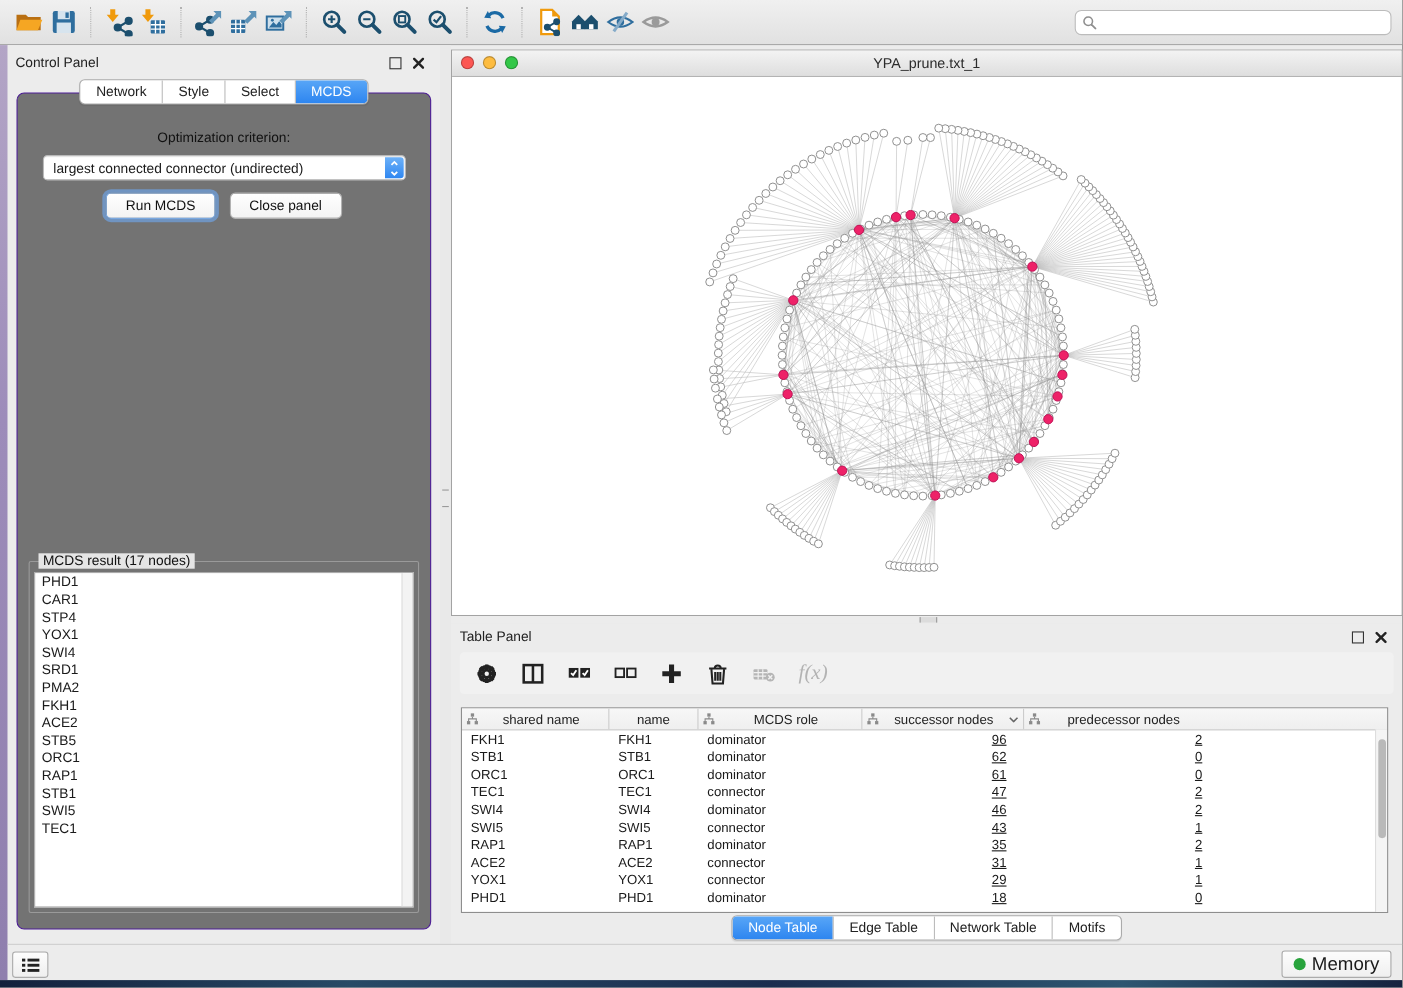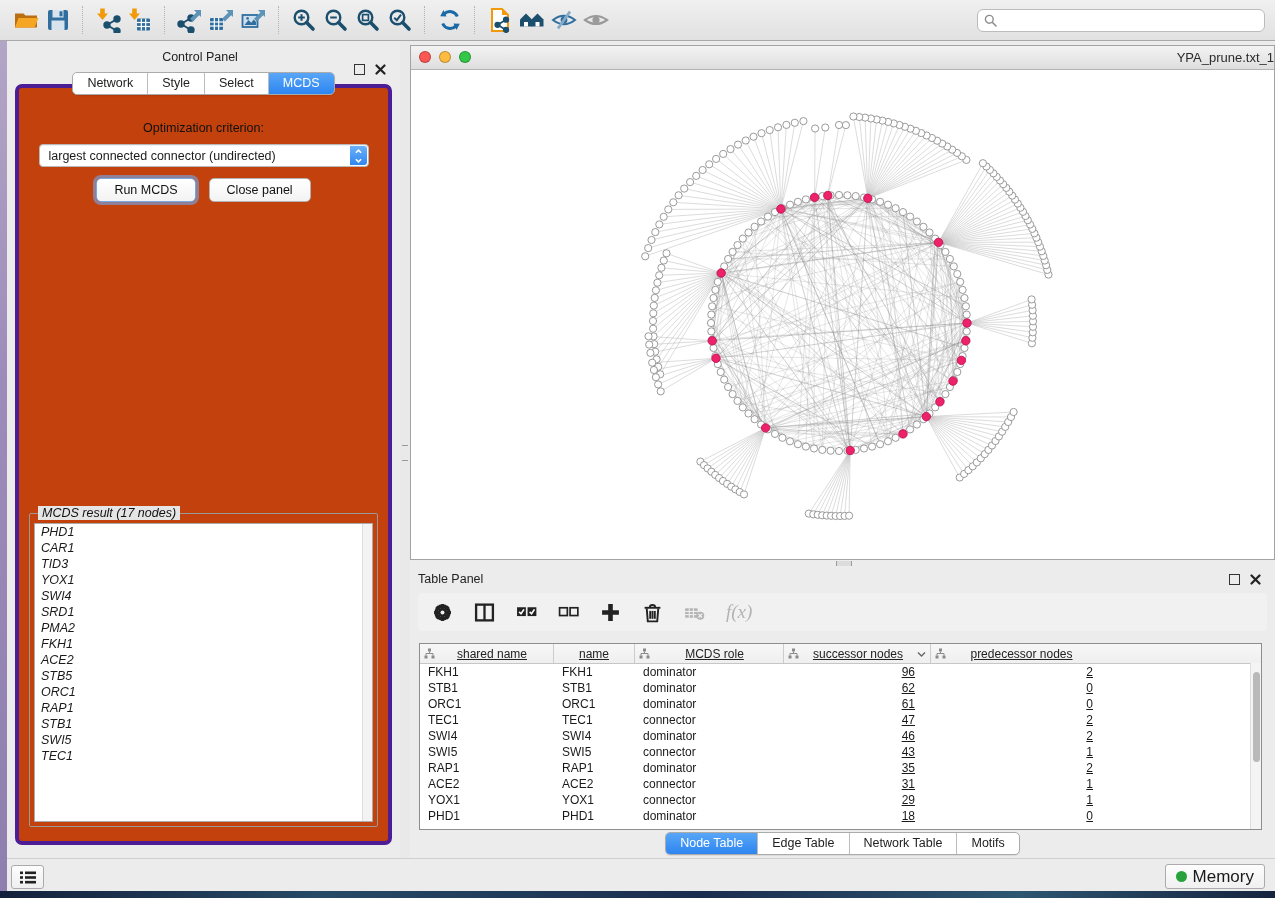--- a/index.html
+++ b/index.html
@@ -24,78 +24,78 @@
      background:linear-gradient(90deg,#13203c,#274a66 25%,#1b2d4e 55%,#2d5671 80%,#16233f);}
 
   
   .panel-header{display:flex;align-items:center;font-size:12.5px;color:#222;}
   .win-icons{margin-left:auto;display:flex;align-items:center;gap:10px;}
   .float-ic{width:9px;height:9px;border:1.6px solid #333;display:inline-block;}
   .close-ic{width:11px;height:11px;display:inline-block;}
 
   
   #control-panel{position:absolute;left:7px;top:41px;width:393px;height:817px;background:#ececec;}
-  #control-panel .panel-header{padding:9px 14px 0 7px;flex-direction:column;}
+  #control-panel .panel-header{padding:9px 14px 0 7px;}
   .cp-tabs-row{position:absolute;left:0;top:31px;width:100%;display:flex;justify-content:center;z-index:2;}
   .seg{display:inline-flex;background:#fff;border:1px solid #ababab;border-radius:5px;overflow:hidden;
        box-shadow:0 1px 1px rgba(0,0,0,.08);}
   .seg .s{padding:3px 14px;font-size:12.5px;color:#222;border-left:1px solid #bcbcbc;line-height:15px;white-space:nowrap;}
   .seg .s:first-child{border-left:none;}
   .seg .s.active{background:linear-gradient(#58a6f7,#2d85f0);color:#fff;}
-  #cp-inner{position:absolute;left:8px;right:8px;top:43px;bottom:13px;background:#c2410c;
-     border:4px solid #4c1d95;border-radius:7px;}
+  #cp-inner{position:absolute;left:8px;right:8px;top:43px;bottom:13px;background:#737373;
+     border:1px solid #4c1d95;border-radius:7px;}
   .crit-label{text-align:center;margin-top:33px;font-size:12.5px;color:#111;}
   .select{position:relative;margin:9px auto 0;width:330px;height:23px;background:#fff;border:1px solid #b9b9b9;
      border-radius:4px;font-size:12.5px;line-height:23px;padding-left:9px;box-sizing:border-box;
      box-shadow:inset 0 1px 1px rgba(0,0,0,.06);}
   .select .stepper{position:absolute;right:1px;top:1px;bottom:1px;width:17px;border-radius:0 3px 3px 0;
      background:linear-gradient(#6db1f8,#2f87f1);display:flex;flex-direction:column;align-items:center;justify-content:center;gap:2px;}
   .chv{width:7px;height:7px;fill:none;stroke:#fff;stroke-width:1.8;}
   .btn-row{display:flex;justify-content:center;gap:13px;margin-top:11px;}
   .btn{height:24px;padding:0 17px;background:linear-gradient(#ffffff,#f3f3f3);border:1px solid #b2b2b2;border-radius:5px;
      font-size:12.5px;font-family:"Liberation Sans",sans-serif;color:#111;line-height:22px;}
   .btn.focus{box-shadow:0 0 0 3px rgba(110,170,245,.6);border-color:#7aa8e0;}
-  .group-box{position:absolute;left:10px;right:10px;top:425px;bottom:14px;border:1px solid #9a9a9a;border-radius:2px;font-style:italic;}
+  .group-box{position:absolute;left:10px;right:10px;top:425px;bottom:14px;border:1px solid #9a9a9a;border-radius:2px;}
   .group-box .legend{position:absolute;top:-8px;left:8px;background:#e5e5e5;padding:0 4px;font-size:12.5px;color:#111;}
   .mcds-list{position:absolute;left:4px;right:4px;top:9px;bottom:4px;background:#fff;border:1px solid #ababab;overflow:hidden;}
   .mcds-list .track{position:absolute;right:0;top:0;bottom:0;width:9px;background:#f3f3f3;border-left:1px solid #dedede;}
   .mcds-item{font-size:12.5px;line-height:16px;padding-left:6px;}
 
   
   #v-splitter{position:absolute;left:400px;top:41px;width:10px;height:817px;background:#e9e9e9;}
   #v-splitter .grip{position:absolute;left:2px;top:404px;width:6px;height:14px;
      border-top:1px solid #9a9a9a;border-bottom:1px solid #9a9a9a;}
   #h-splitter{position:absolute;left:410px;top:560px;width:865px;height:7px;background:#ececec;}
   #h-splitter .grip{position:absolute;left:50%;top:1px;width:14px;height:5px;margin-left:-7px;
      border-left:1px solid #9a9a9a;border-right:1px solid #9a9a9a;background:#dcdcdc;}
 
   
   #network-frame{position:absolute;left:410px;top:45px;width:865px;height:515px;box-sizing:border-box;
      border:1px solid #a3a3a3;background:#fff;}
   .net-titlebar{position:relative;height:23px;background:linear-gradient(#f3f3f3,#dedede);
-     border-bottom:1px solid #b3b3b3;display:flex;align-items:center;justify-content:flex-end;}
+     border-bottom:1px solid #b3b3b3;display:flex;align-items:center;justify-content:center;}
   .net-title{font-size:13px;color:#2b2b2b;}
   .lights{position:absolute;left:8px;top:5px;display:flex;gap:8px;}
   .light{width:12px;height:12px;border-radius:50%;box-sizing:border-box;border:1px solid rgba(0,0,0,.25);}
   .net-canvas{position:absolute;left:0;top:24px;right:0;bottom:0;background:#fff;overflow:hidden;}
 
   
   #table-panel{position:absolute;left:410px;top:567px;width:865px;height:291px;background:#ececec;}
   #table-panel .panel-header{padding:5px 14px 0 8px;}
   .tp-toolbar{margin:7px 8px 0;height:38px;background:#f1f1f1;border-radius:4px;display:flex;align-items:center;
      gap:21px;padding:0 14px;}
   .tp-ic{display:flex;align-items:center;justify-content:center;height:26px;}
   .fx{font-family:"Liberation Serif",serif;font-style:italic;font-size:19px;color:#b3b3b3;line-height:22px;}
   .tbl{position:absolute;left:9px;right:13px;top:76px;height:187px;background:#fff;border:1px solid #8e8e8e;
      box-sizing:border-box;overflow:hidden;}
   .tbl-head{display:grid;grid-template-columns:134px 81px 149px 147px 170px 1fr;height:19px;
      background:linear-gradient(#f7f7f7,#efefef);border-bottom:1px solid #c6c6c6;}
   .th{display:flex;align-items:center;font-size:12px;color:#222;border-right:1px solid #cccccc;padding:0 4px;position:relative;}
   .th:last-child{border-right:none;}
-  .th .lbl{flex:1;text-align:center;white-space:nowrap;overflow:hidden;text-decoration:underline;}
+  .th .lbl{flex:1;text-align:center;white-space:nowrap;overflow:hidden;}
   .tbl-row{display:grid;grid-template-columns:134px 81px 149px 147px 170px 1fr;height:16px;}
   .td{font-size:12px;line-height:16px;padding:0 8px;white-space:nowrap;overflow:hidden;}
   .td.num{text-align:right;text-decoration:underline;}
   .td.n4{padding-right:16px;}
   .td.n5{padding-right:8px;}
   .tbl .vtrack{position:absolute;right:0;top:19px;bottom:0;width:10px;background:#f4f4f4;border-left:1px solid #dddddd;}
   .tbl .vthumb{position:absolute;right:1px;top:9px;width:7px;height:90px;background:#b9b9b9;border-radius:4px;}
   .tp-tabs-row{position:absolute;left:0;bottom:3px;width:100%;display:flex;justify-content:center;}
 
   
@@ -315,21 +315,21 @@
       <div class="btn-row">
         <button class="btn focus">Run MCDS</button>
         <button class="btn">Close panel</button>
       </div>
       <div class="group-box">
         <span class="legend">MCDS result (17 nodes)</span>
         <div class="mcds-list">
           <div id="mcds-items">
               <div class="mcds-item">PHD1</div>
               <div class="mcds-item">CAR1</div>
-              <div class="mcds-item">TID3</div>
+              <div class="mcds-item">STP4</div>
               <div class="mcds-item">YOX1</div>
               <div class="mcds-item">SWI4</div>
               <div class="mcds-item">SRD1</div>
               <div class="mcds-item">PMA2</div>
               <div class="mcds-item">FKH1</div>
               <div class="mcds-item">ACE2</div>
               <div class="mcds-item">STB5</div>
               <div class="mcds-item">ORC1</div>
               <div class="mcds-item">RAP1</div>
               <div class="mcds-item">STB1</div>

